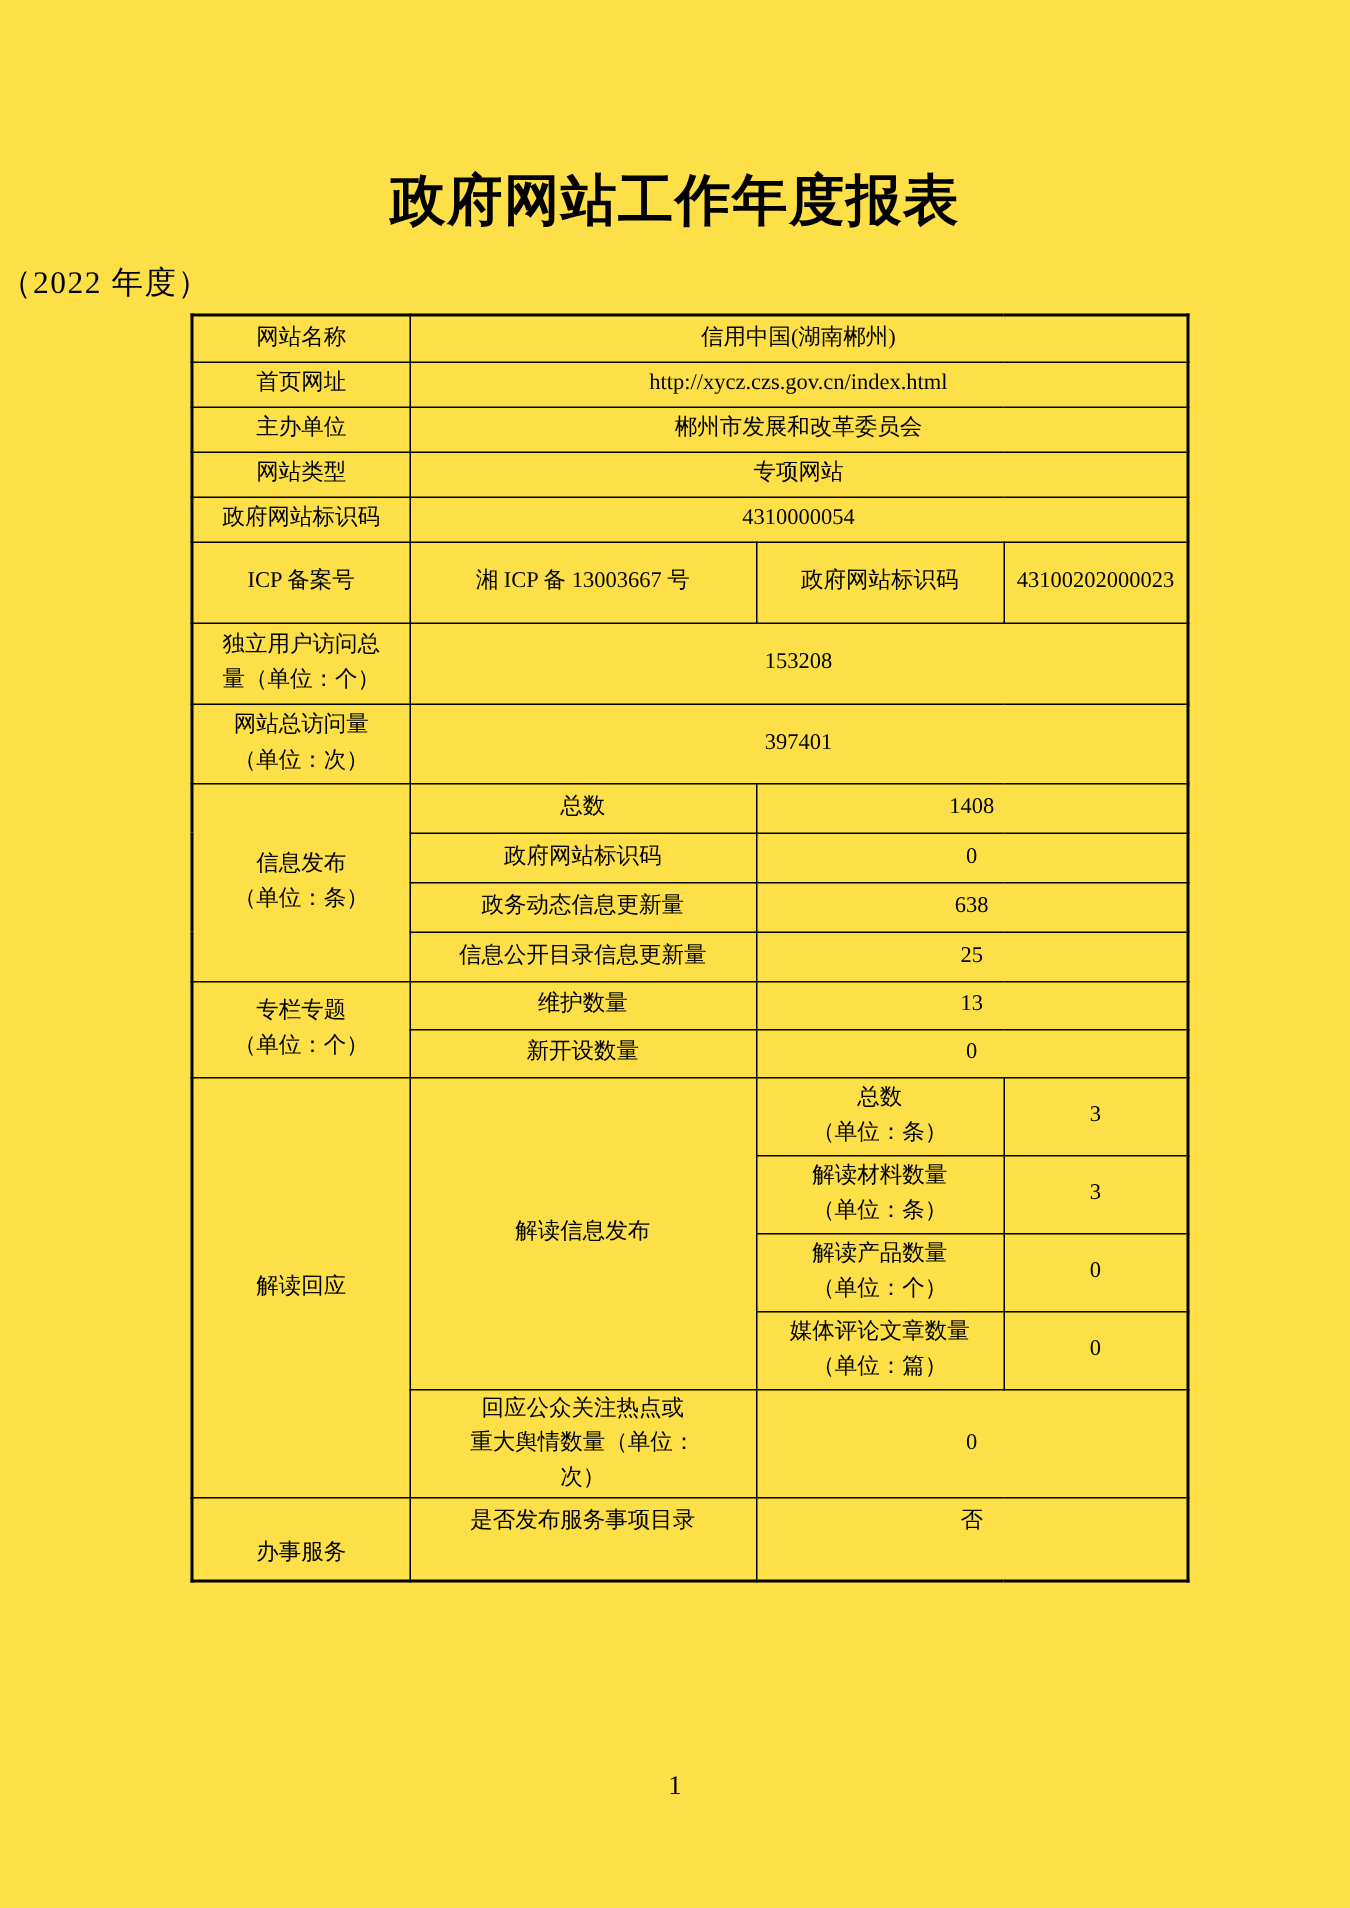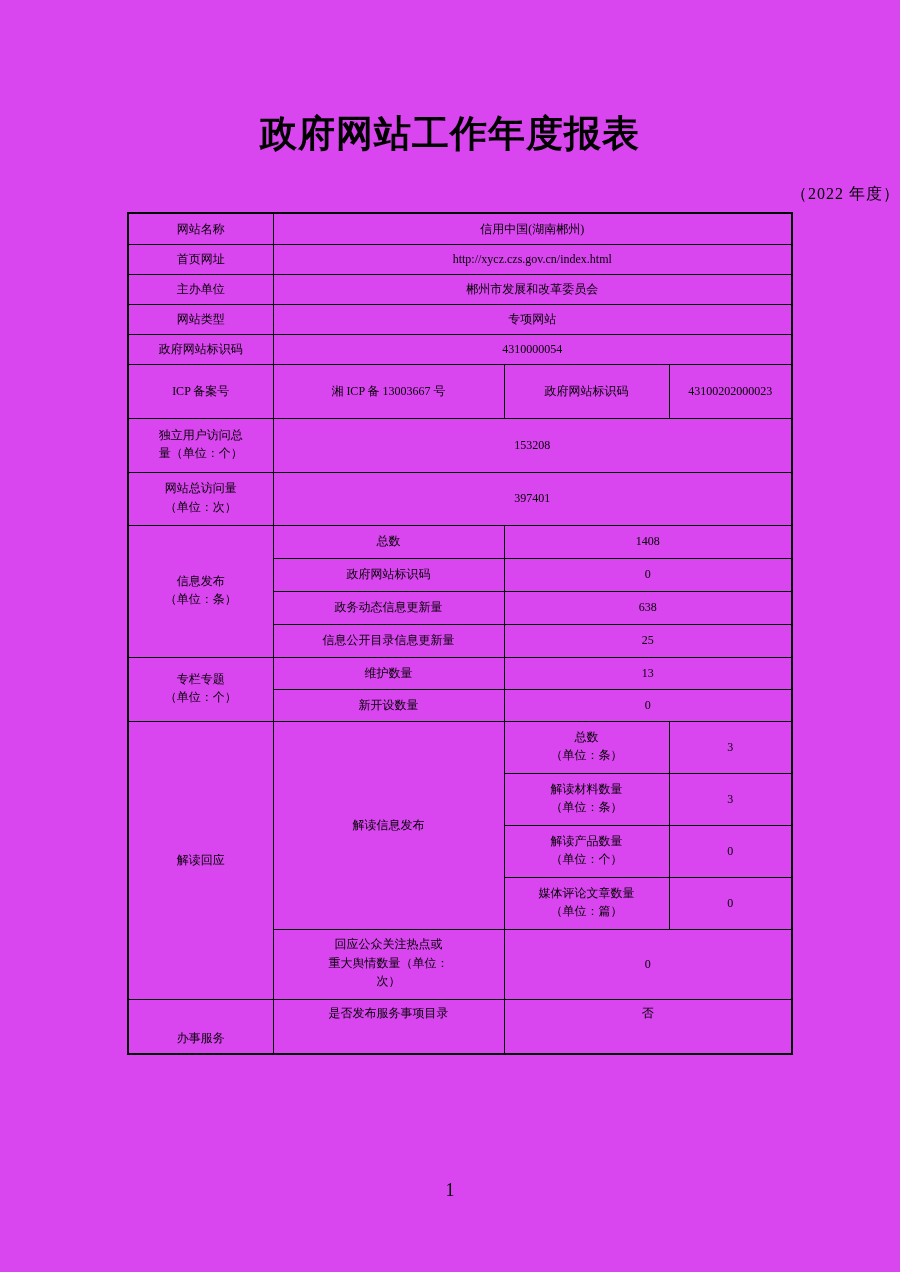--- a/index.html
+++ b/index.html
@@ -2,55 +2,55 @@
 <html><head>
 <meta charset="utf-8">
 <style>
   html, body { margin: 0; padding: 0; }
   body {
     width: 900px; height: 1272px;
     background: #ffffff; color: #000000;
     font-family: "Liberation Serif", "DejaVu Serif", serif;
     overflow: hidden;
   }
-  .page { position: relative; width: 900px; height: 1272px; background: #d946ef; }
+  .page { position: relative; width: 900px; height: 1272px; background: #fde047; }
 
   .doc-title {
     padding-top: 110px;
     text-align: center;
     font-family: "Liberation Sans", "DejaVu Sans", sans-serif;
     font-weight: bold;
     font-size: 37px;
     letter-spacing: 1px;
     line-height: 1.3;
   }
   .doc-subtitle {
-    margin-top: 26px;
-    text-align: right;
-    font-size: 16px;
+    margin-top: 16px;
+    text-align: left;
+    font-size: 21px;
     letter-spacing: 1px;
   }
   .unit-line {
     margin: 52px 0 0 127px;
     font-weight: bold;
     font-size: 17px;
   }
 
   table.report {
     border-collapse: collapse;
     table-layout: fixed;
     width: 664px;
     margin: 7px 0 0 127px;
     border: 2px solid #000;
   }
   table.report td {
     border: 1px solid #000;
     text-align: center;
     vertical-align: middle;
-    font-size: 12px;
+    font-size: 15px;
     line-height: 1.55;
     padding: 1px 3px;
     overflow: hidden;
   }
   .preline { white-space: pre-line; font-family: Liberation Mono, monospace; }
   .breakall { word-break: break-all; line-height: 1.45; }
   .vtop { vertical-align: top !important; padding-top: 4px !important; }
   .vbottom { vertical-align: bottom !important; padding-bottom: 6px !important; }
 
   tr.h31 { height: 31px; }

